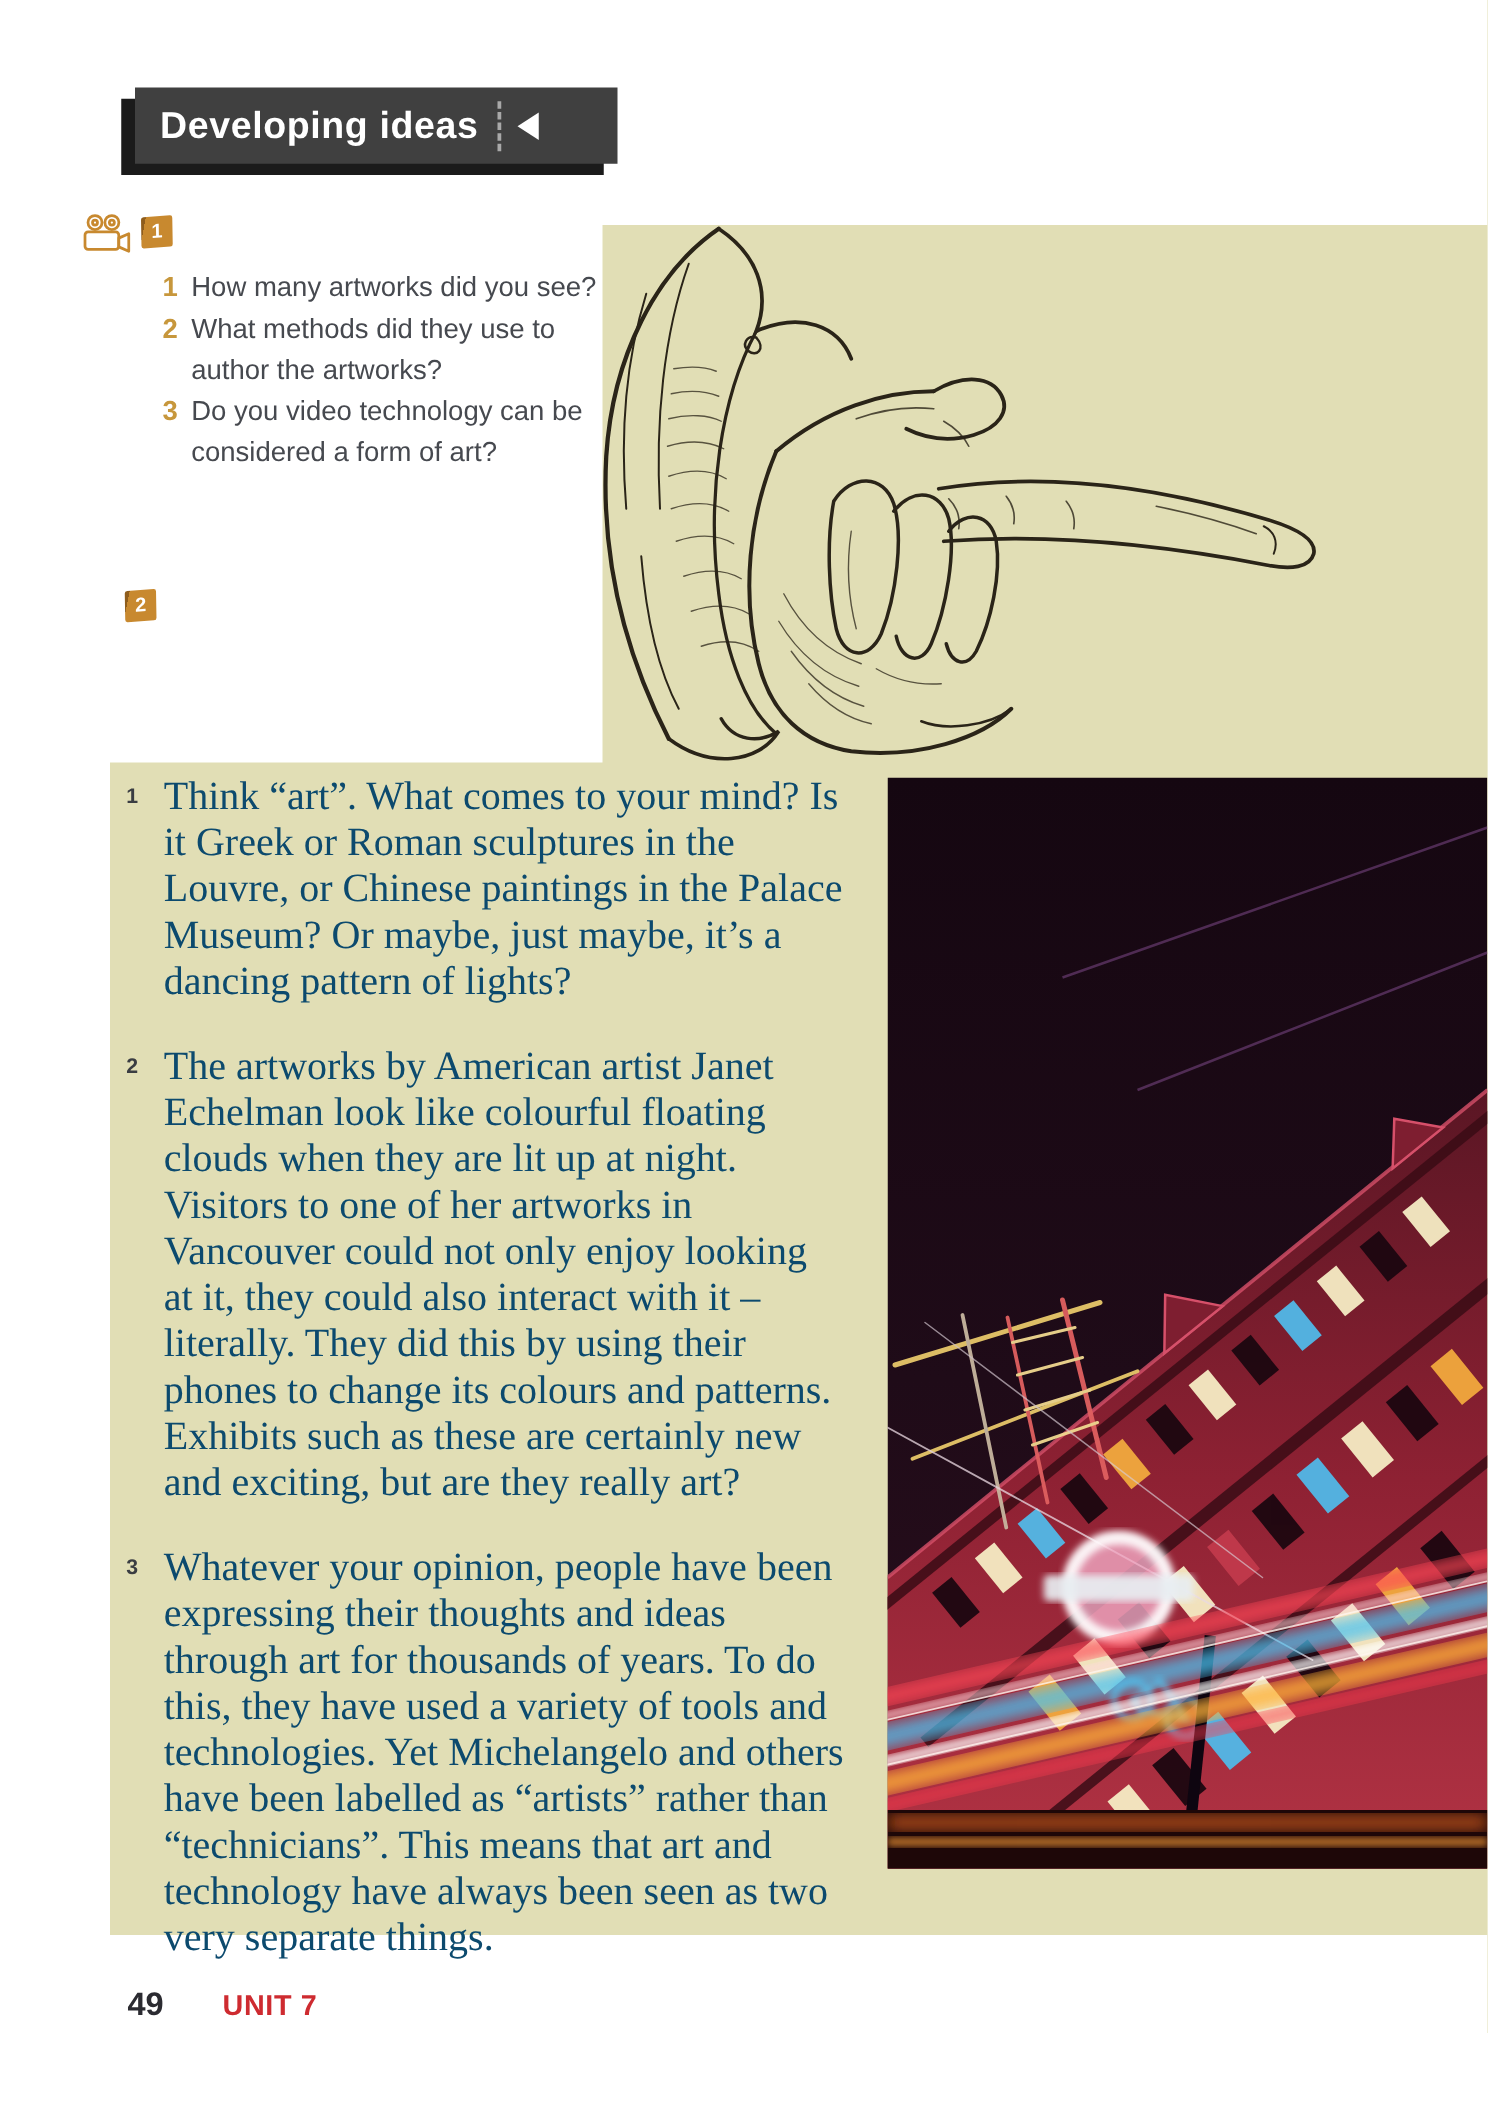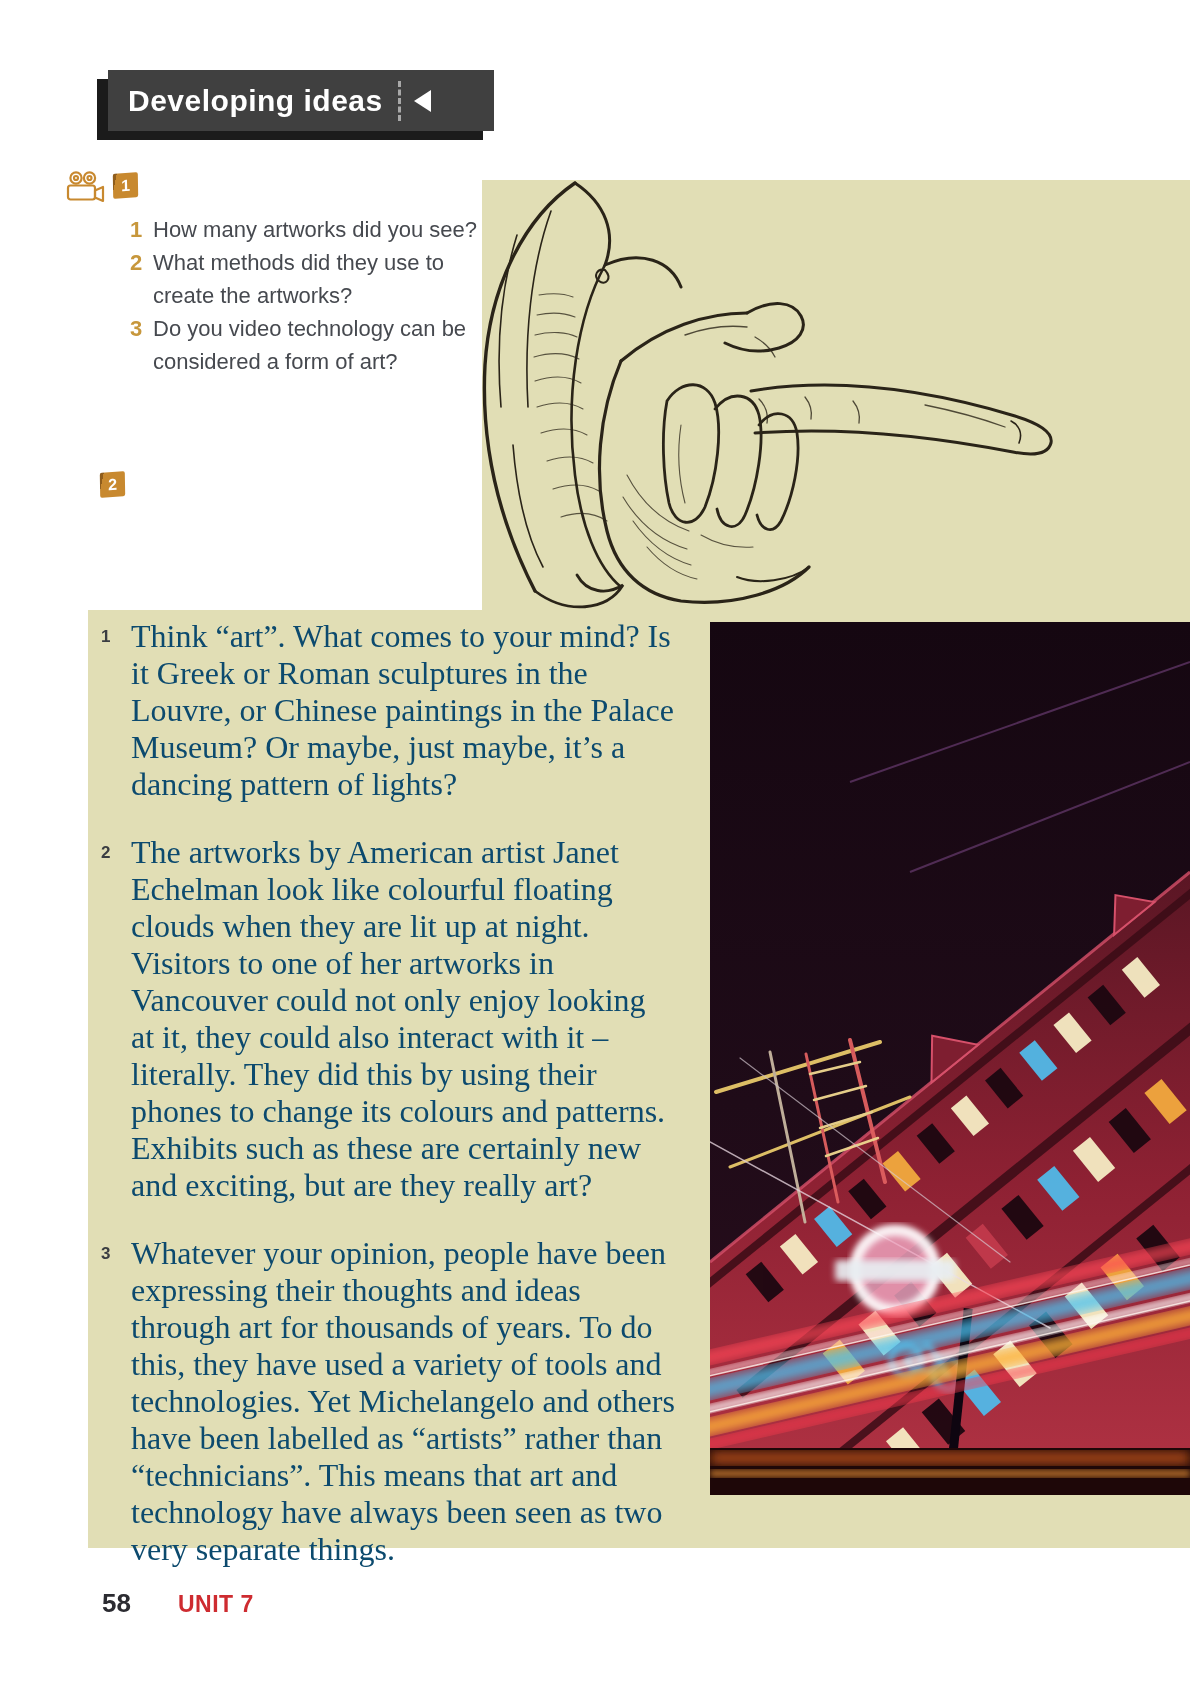--- a/index.html
+++ b/index.html
@@ -135,21 +135,21 @@
       <span>1</span>
     </div>
   </div>
   <div class="questions">
     <div class="q">
       <span class="q-num">1</span>
       <span class="q-text">How many artworks did you see?</span>
     </div>
     <div class="q">
       <span class="q-num">2</span>
-      <span class="q-text">What methods did they use to create the artworks?</span>
+      <span class="q-text">What methods did they use to author the artworks?</span>
     </div>
     <div class="q">
       <span class="q-num">3</span>
       <span class="q-text">Do you video technology can be considered a form of art?</span>
     </div>
   </div>
 </div>
 
 <div class="act2">
   <div class="badge">
@@ -289,14 +289,14 @@
     <rect x="-120" y="742" width="760" height="15" fill="#FFB238" opacity=".9" filter="url(#b6)"></rect>
     <rect x="-120" y="762" width="760" height="9" fill="#FF3A50" opacity=".85" filter="url(#b6)"></rect>
     <path d="M-120,700 L640,700 M-120,735 L640,735" stroke="#FFF6F0" stroke-width="1.5" opacity=".8"></path>
   </g>
 
   <rect x="0" y="826" width="480" height="47" fill="#1E0708"></rect>
   <rect x="0" y="830" width="480" height="12" fill="#C2551E" opacity=".9" filter="url(#b6)"></rect>
   <rect x="0" y="848" width="480" height="7" fill="#E08A30" opacity=".8" filter="url(#b3)"></rect>
 </svg>
 
-<div class="page-num">58</div>
+<div class="page-num">49</div>
 <div class="unit-label">UNIT 7</div>
 
 </body></html>

